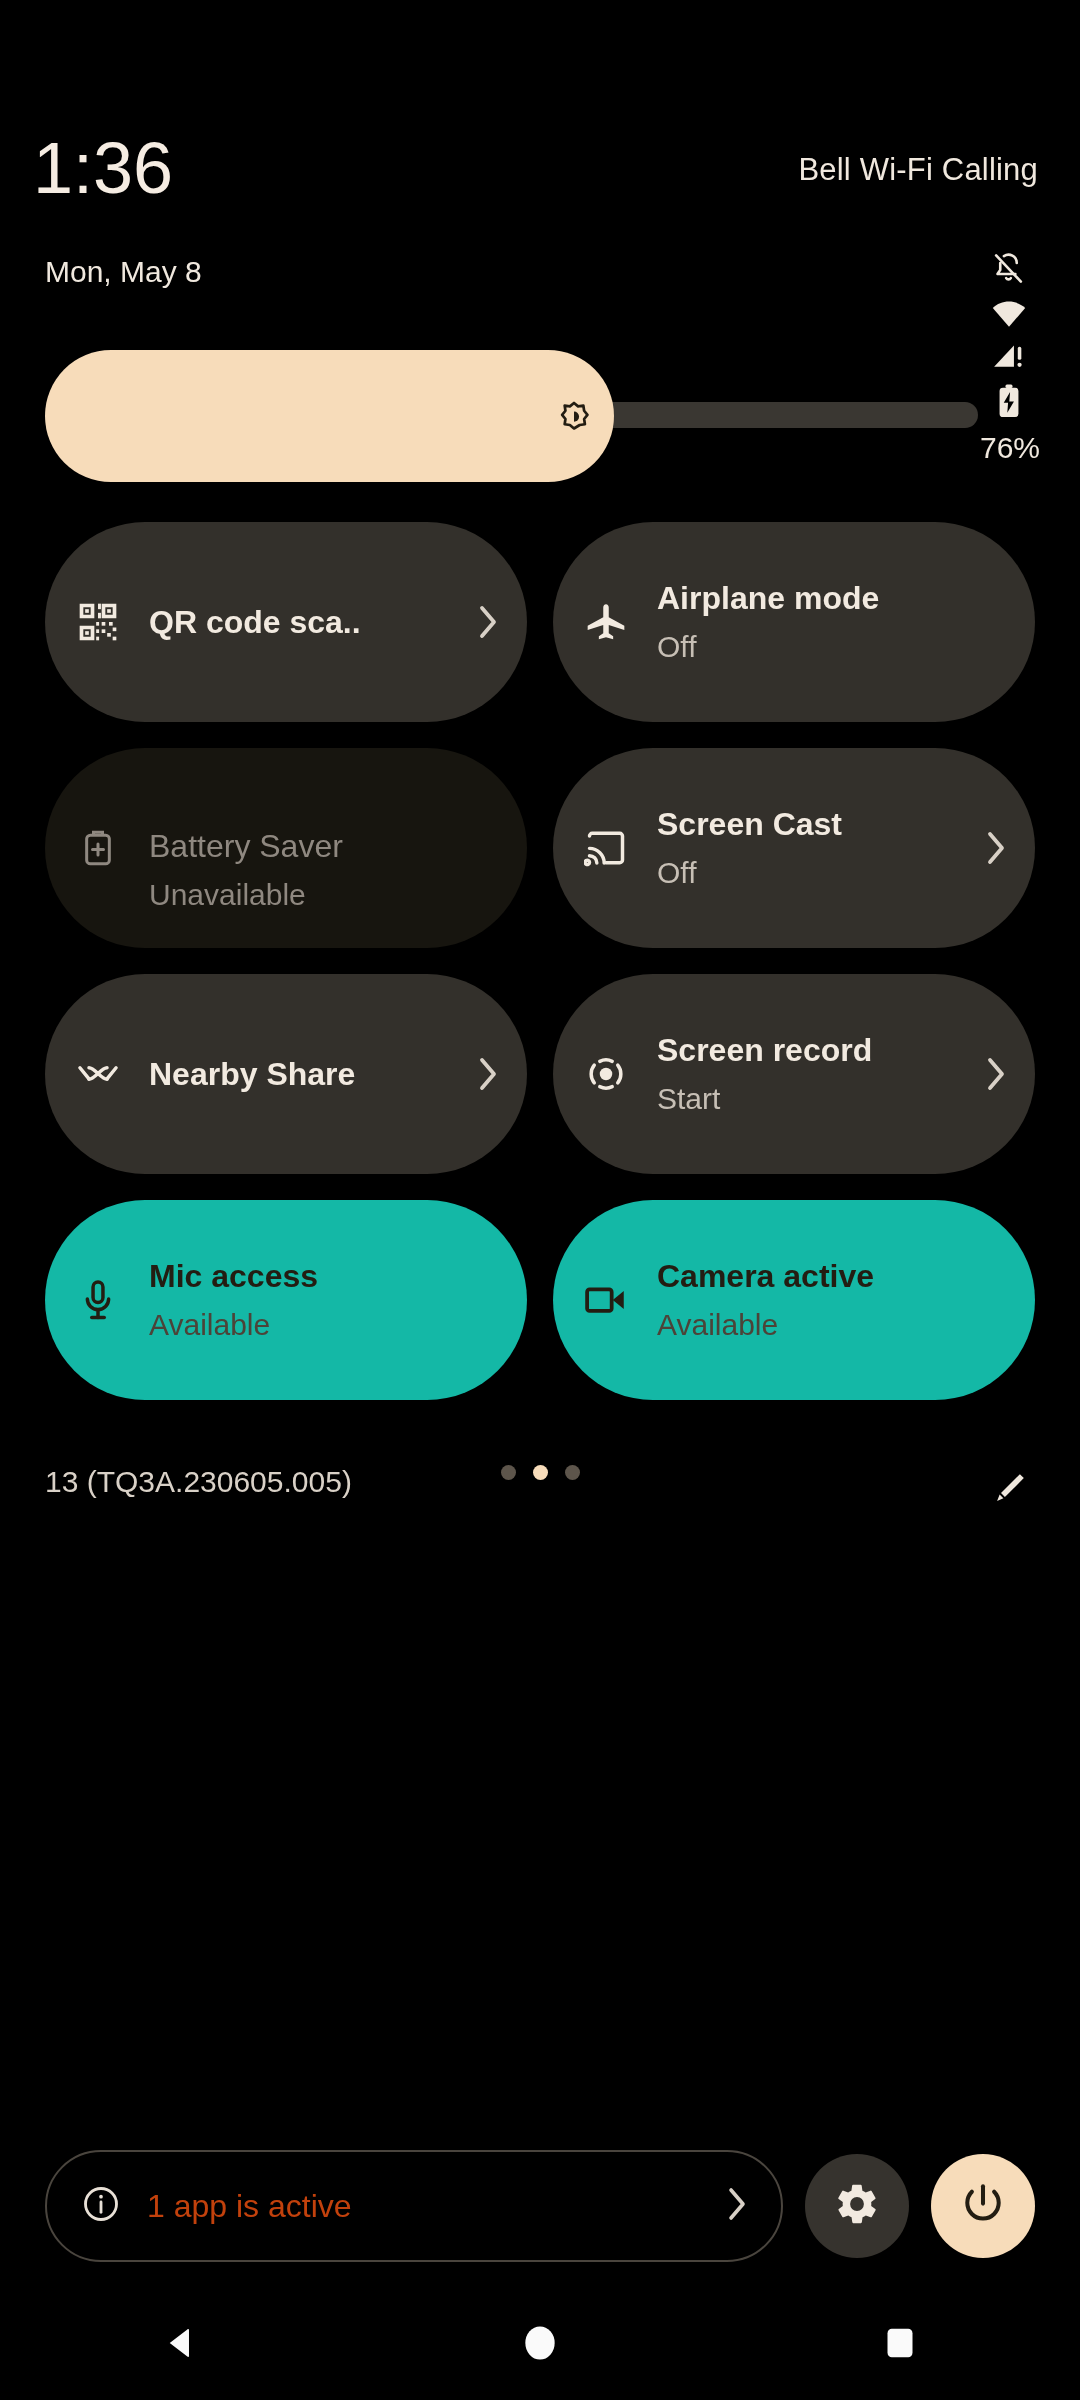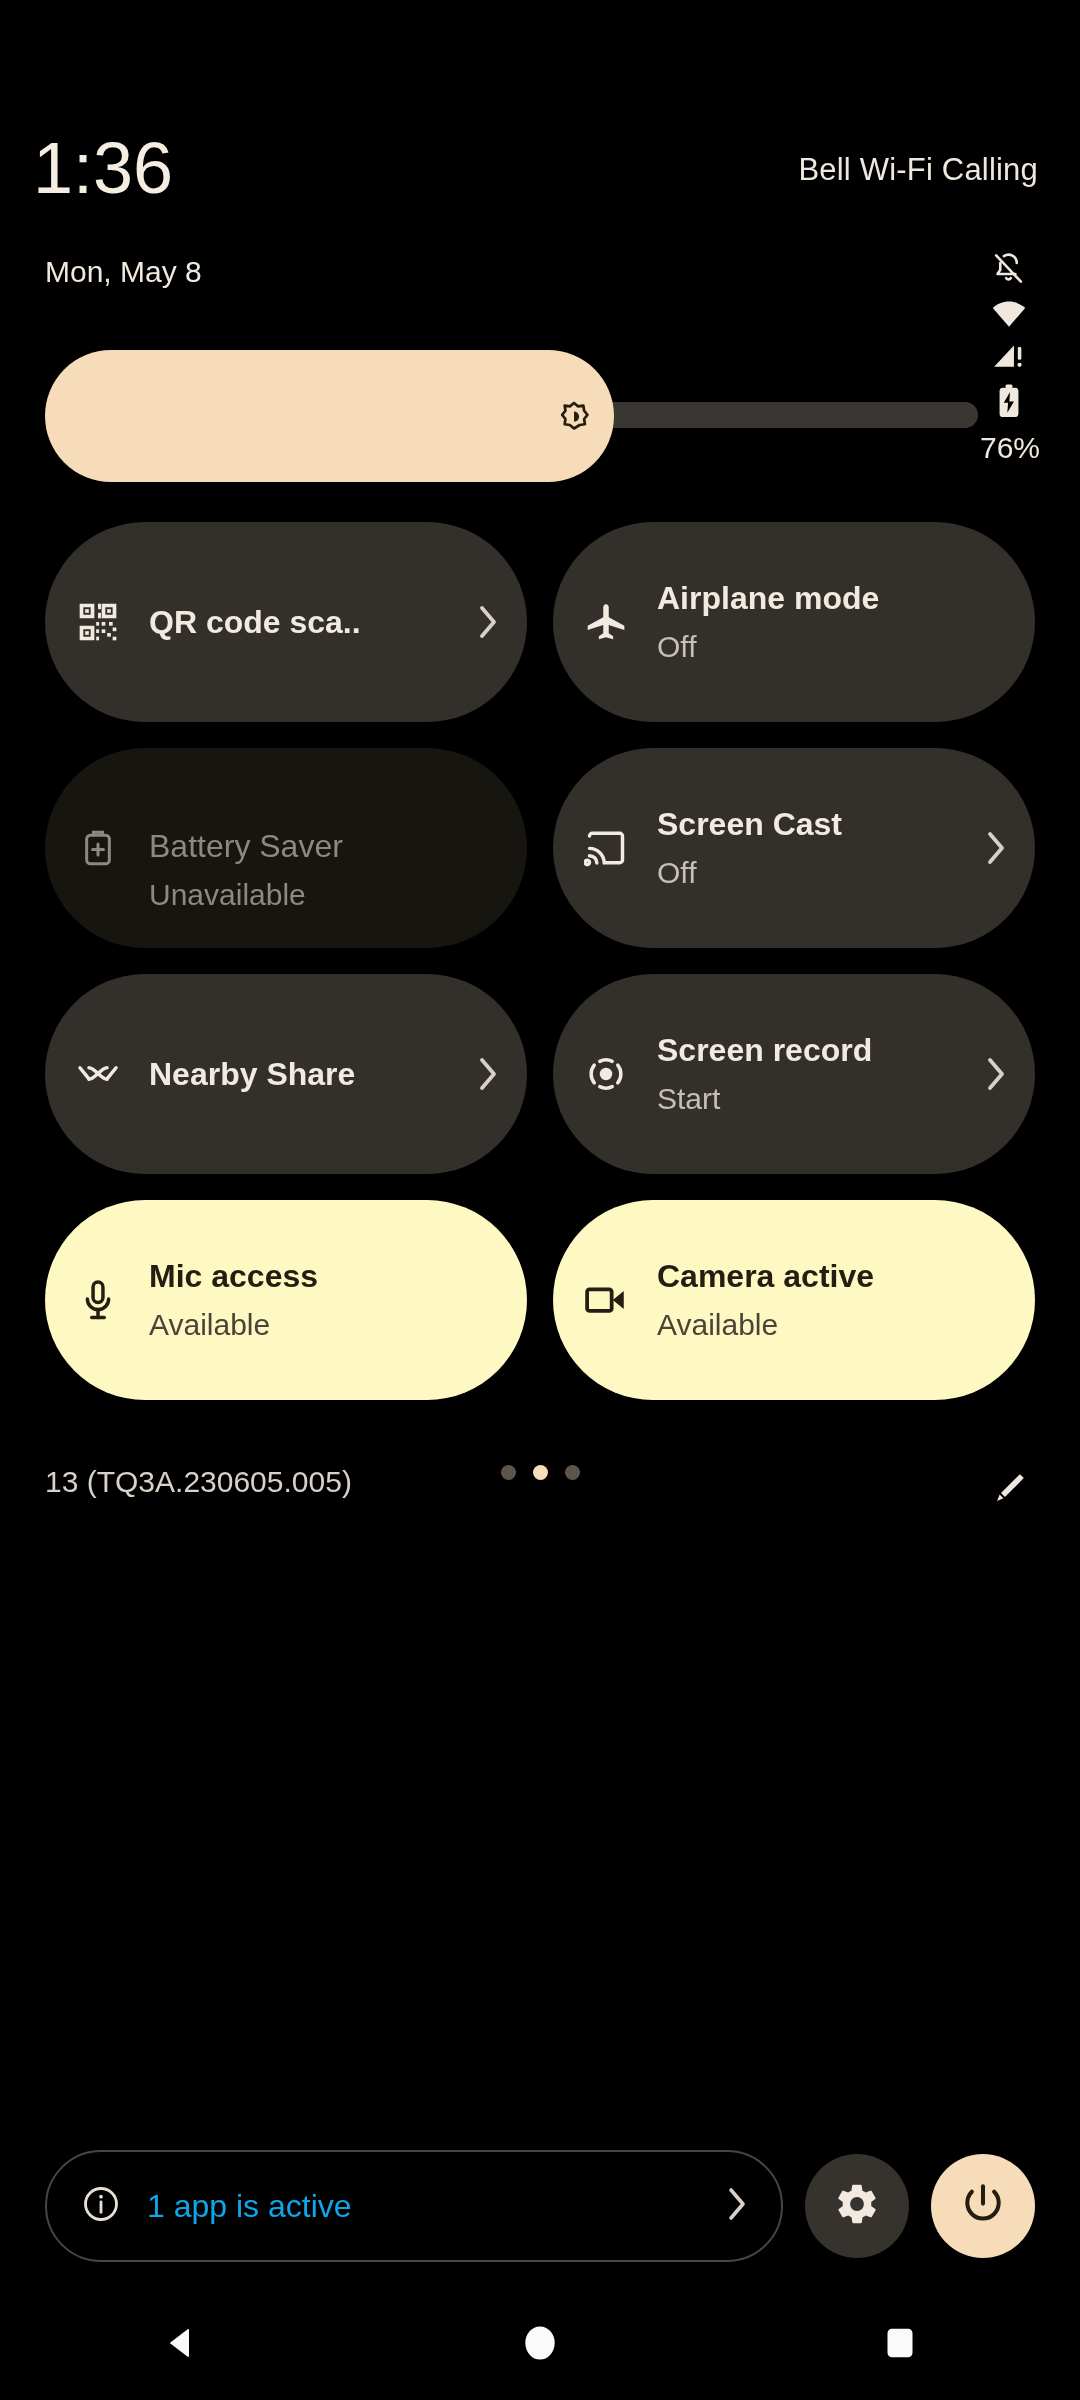--- a/index.html
+++ b/index.html
@@ -69,21 +69,21 @@
   }
   .tile {
     position: relative;
     height: 200px;
     border-radius: 100px;
     background: #33302b;
     display: flex; align-items: center;
     padding: 0 26px 0 30px;
     overflow: hidden;
   }
-  .tile.active { background: #fef9c3; }
+  .tile.active { background: #14b8a6; }
   .tile.disabled { background: #17150f; }
 
   .tile .t-icon {
     flex: 0 0 auto;
     width: 46px; height: 46px;
     display: flex; align-items: center; justify-content: center;
     margin-right: 28px;
   }
   .tile .t-text {
     flex: 1 1 auto; min-width: 0;
@@ -134,21 +134,21 @@
     position: absolute; left: 45px; top: 2150px;
     width: 990px; height: 112px;
     display: flex; align-items: center; gap: 22px;
   }
   .apps-pill {
     flex: 1 1 auto; height: 112px;
     border: 2px solid #4a453e; border-radius: 56px;
     display: flex; align-items: center; padding: 0 32px 0 34px;
   }
   .apps-pill .ap-label {
-    font-size: 32px; color: #0ea5e9; margin-left: 26px;
+    font-size: 32px; color: #c2410c; margin-left: 26px;
     flex: 1 1 auto; white-space: nowrap;
   }
   .circ-btn {
     flex: 0 0 auto;
     width: 104px; height: 104px; border-radius: 50%;
     display: flex; align-items: center; justify-content: center;
   }
   .circ-btn.gear { background: #36332e; }
   .circ-btn.power { background: #f7dcba; }
 

